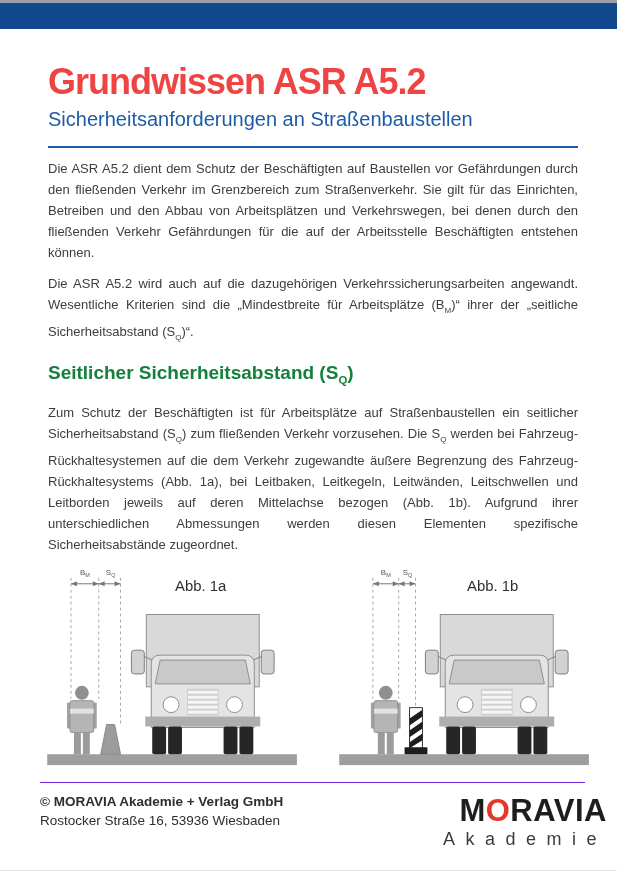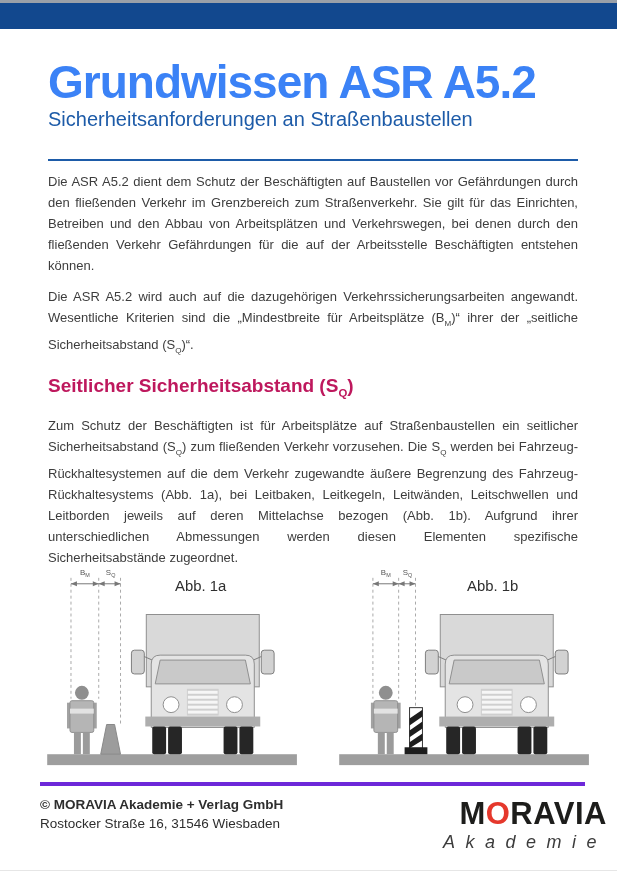--- a/index.html
+++ b/index.html
@@ -4,55 +4,55 @@
 <style>
   html,body{margin:0;padding:0;}
   body{
     width:617px;height:874px;background:#ffffff;position:relative;
     font-family:"Liberation Sans", sans-serif;color:#3d3d3d;overflow:hidden;
   }
   .top-edge{height:3px;background:#9aa0a8;}
   .top-bar{height:26px;background:#12488e;}
   .content{margin:0 39px 0 48px;}
   .page-title{
-    margin:30px 0 2px 0;font-size:46px;line-height:46px;font-weight:bold;
-    color:#3b82f6;letter-spacing:-1px;
+    margin:30px 0 2px 0;font-size:36px;line-height:46px;font-weight:bold;
+    color:#ef4444;letter-spacing:-1px;
   }
   .page-subtitle{
-    font-size:20px;line-height:24px;color:#1d5ba8;padding-bottom:28px;
+    font-size:20px;line-height:24px;color:#1d5ba8;padding-bottom:15px;
     border-bottom:2px solid #1d5ba8;
   }
   .para{
     font-size:13px;line-height:21px;text-align:justify;color:#3d3d3d;
     margin:10px 0 0 0;hyphens:manual;
   }
   .section-heading{
-    font-size:19px;line-height:23px;font-weight:bold;color:#be185d;
+    font-size:19px;line-height:23px;font-weight:bold;color:#15803d;
     margin:14px 0 4px 0;
   }
   .section-heading sub{font-size:0.6em;}
   .para sub{font-size:0.62em;}
   .b{font-weight:normal;}
   .figures-row{
     position:absolute;left:38px;top:560px;width:572px;height:218px;
     display:flex;justify-content:space-between;
   }
   .figure{width:280px;height:218px;}
   .fig-svg{display:block;}
   .page-footer{
     position:absolute;left:40px;top:782px;width:545px;
-    border-top:4px solid #6d28d9;padding-top:10px;
+    border-top:1px solid #6d28d9;padding-top:10px;
     display:flex;justify-content:space-between;align-items:flex-start;
   }
   .footer-text{font-size:13.5px;line-height:18.5px;color:#2e2e2e;}
   .footer-company{font-weight:bold;}
   .logo{margin-right:-22px;text-align:right;padding-top:2px;}
   .logo-word{font-size:31px;line-height:32px;font-weight:bold;color:#1d1d1b;letter-spacing:0.5px;}
   .logo-o{color:#e5382c;}
-  .logo-sub{font-size:18px;color:#3c3c3c;letter-spacing:10.5px;margin-top:2px;font-style:italic;}
+  .logo-sub{font-size:18px;color:#3c3c3c;letter-spacing:10.5px;margin-top:2px;}
   .bottom-edge{position:absolute;left:0;bottom:3px;width:617px;height:1px;background:#e6e6e6;}
   svg text{font-family:"Liberation Sans", sans-serif;}
 </style>
 </head>
 <body>
 
 <div class="top-edge"></div>
 <div class="top-bar"></div>
 
 <div class="content">
@@ -164,21 +164,21 @@
       </g>
 
       <use href="#truck-g" x="110" y="55"></use>
     </svg>
   </div>
 </div>
 
 <div class="page-footer">
   <div class="footer-text">
     <div class="footer-company">© MORAVIA Akademie + Verlag GmbH</div>
-    <div>Rostocker Straße 16, 31546 Wiesbaden</div>
+    <div>Rostocker Straße 16, 53936 Wiesbaden</div>
   </div>
   <div class="logo">
     <div class="logo-word"><span>M</span><span class="logo-o">O</span><span>RAVIA</span></div>
     <div class="logo-sub">Akademie</div>
   </div>
 </div>
 
 <div class="bottom-edge"></div>
 
 </body></html>

